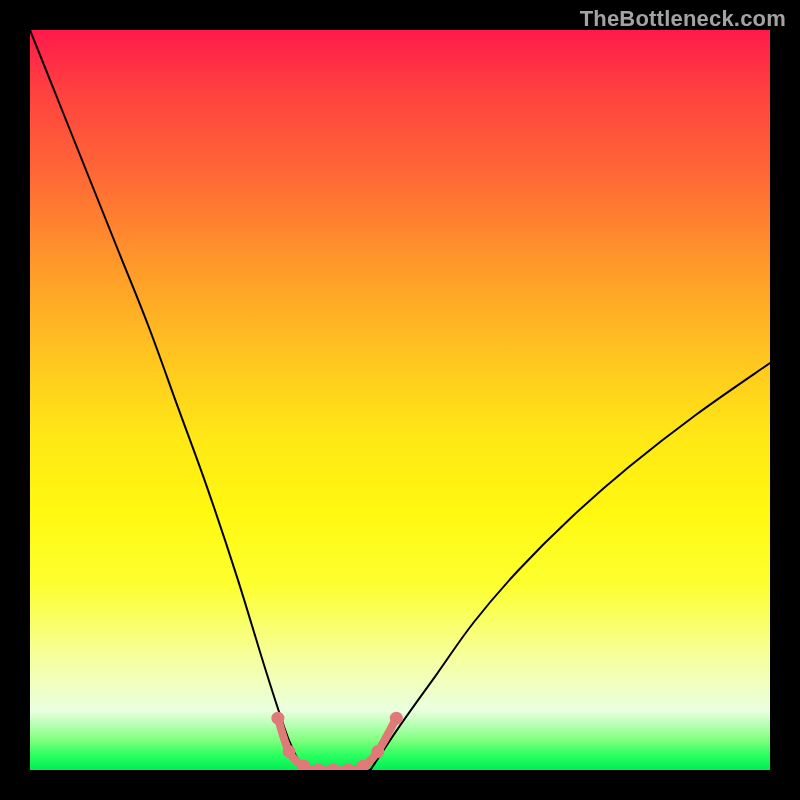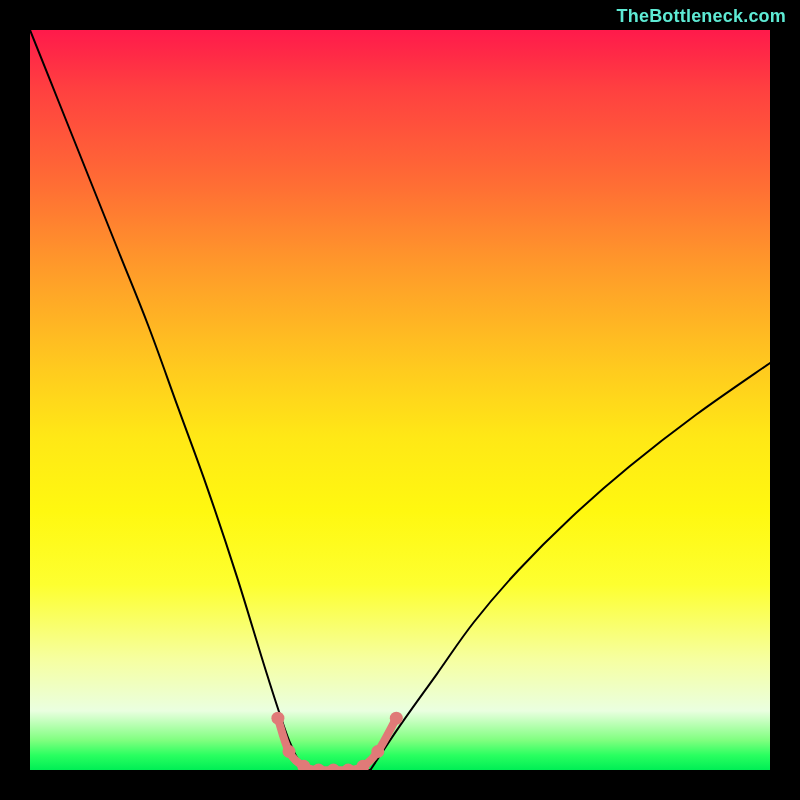--- a/index.html
+++ b/index.html
@@ -36,23 +36,23 @@
       #7fff7f 96%,
       #2aff60 98%,
       #00ee55 100%
     );
   }
   .watermark {
     position: absolute;
     top: 6px;
     right: 14px;
     font-family: Arial, Helvetica, sans-serif;
-    font-size: 18px;
+    font-size: 22px;
     font-weight: 600;
-    color: #5eead4;
+    color: #a3a3a3;
     letter-spacing: 0.2px;
     user-select: none;
   }
   svg.curves {
     position: absolute;
     inset: 0;
     width: 100%;
     height: 100%;
   }
 </style>

